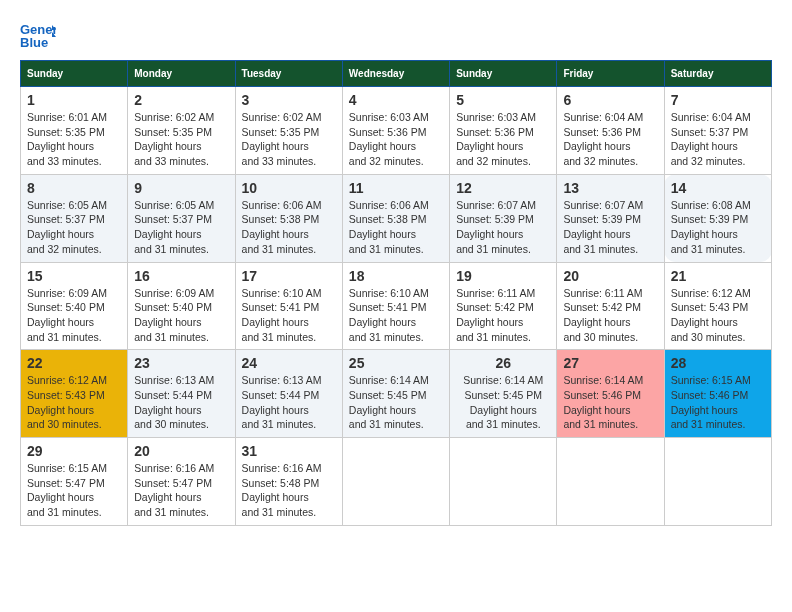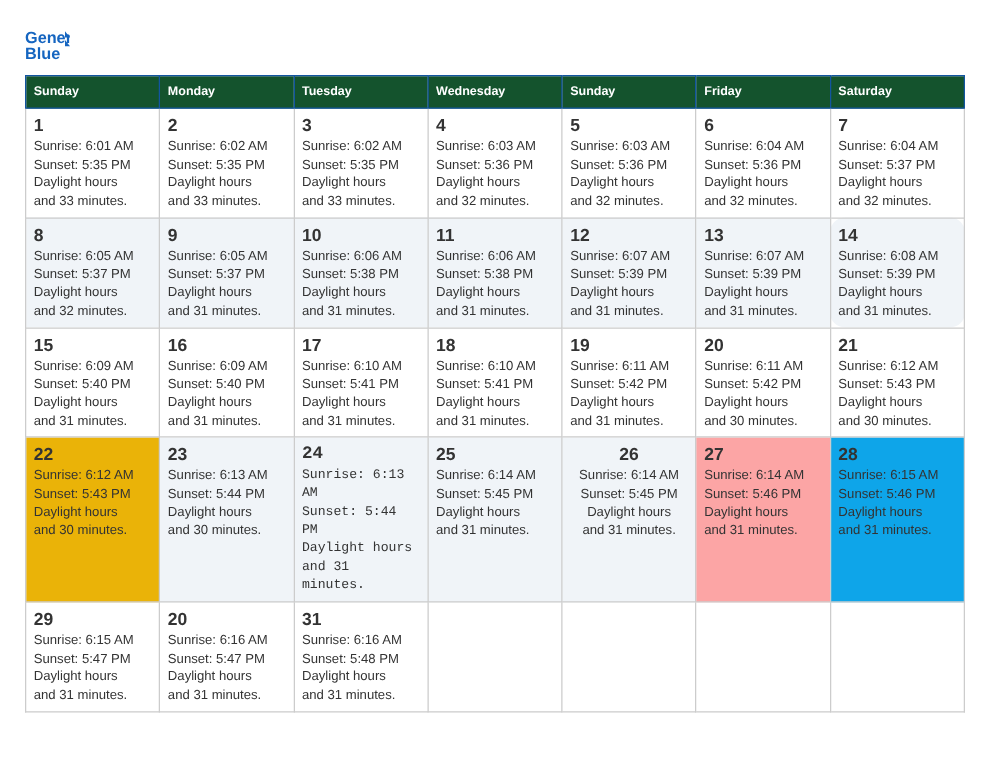--- a/index.html
+++ b/index.html
@@ -320,21 +320,21 @@
       </td>
         <td style="background: rgb(240, 244, 248);">
         <span class="day-num">23</span>
         <div class="day-info">
           <span>Sunrise: 6:13 AM</span><br>
           <span>Sunset: 5:44 PM</span><br>
           <span>Daylight hours</span><br>
           <span>and 30 minutes.</span>
         </div>
       </td>
-        <td style="background: rgb(240, 244, 248); font-family: Liberation Mono, monospace;">
+        <td style="background: rgb(240, 244, 248);">
         <span class="day-num">24</span>
         <div class="day-info">
           <span>Sunrise: 6:13 AM</span><br>
           <span>Sunset: 5:44 PM</span><br>
           <span>Daylight hours</span><br>
           <span>and 31 minutes.</span>
         </div>
       </td>
         <td style="background: rgb(240, 244, 248);">
         <span class="day-num">25</span>

